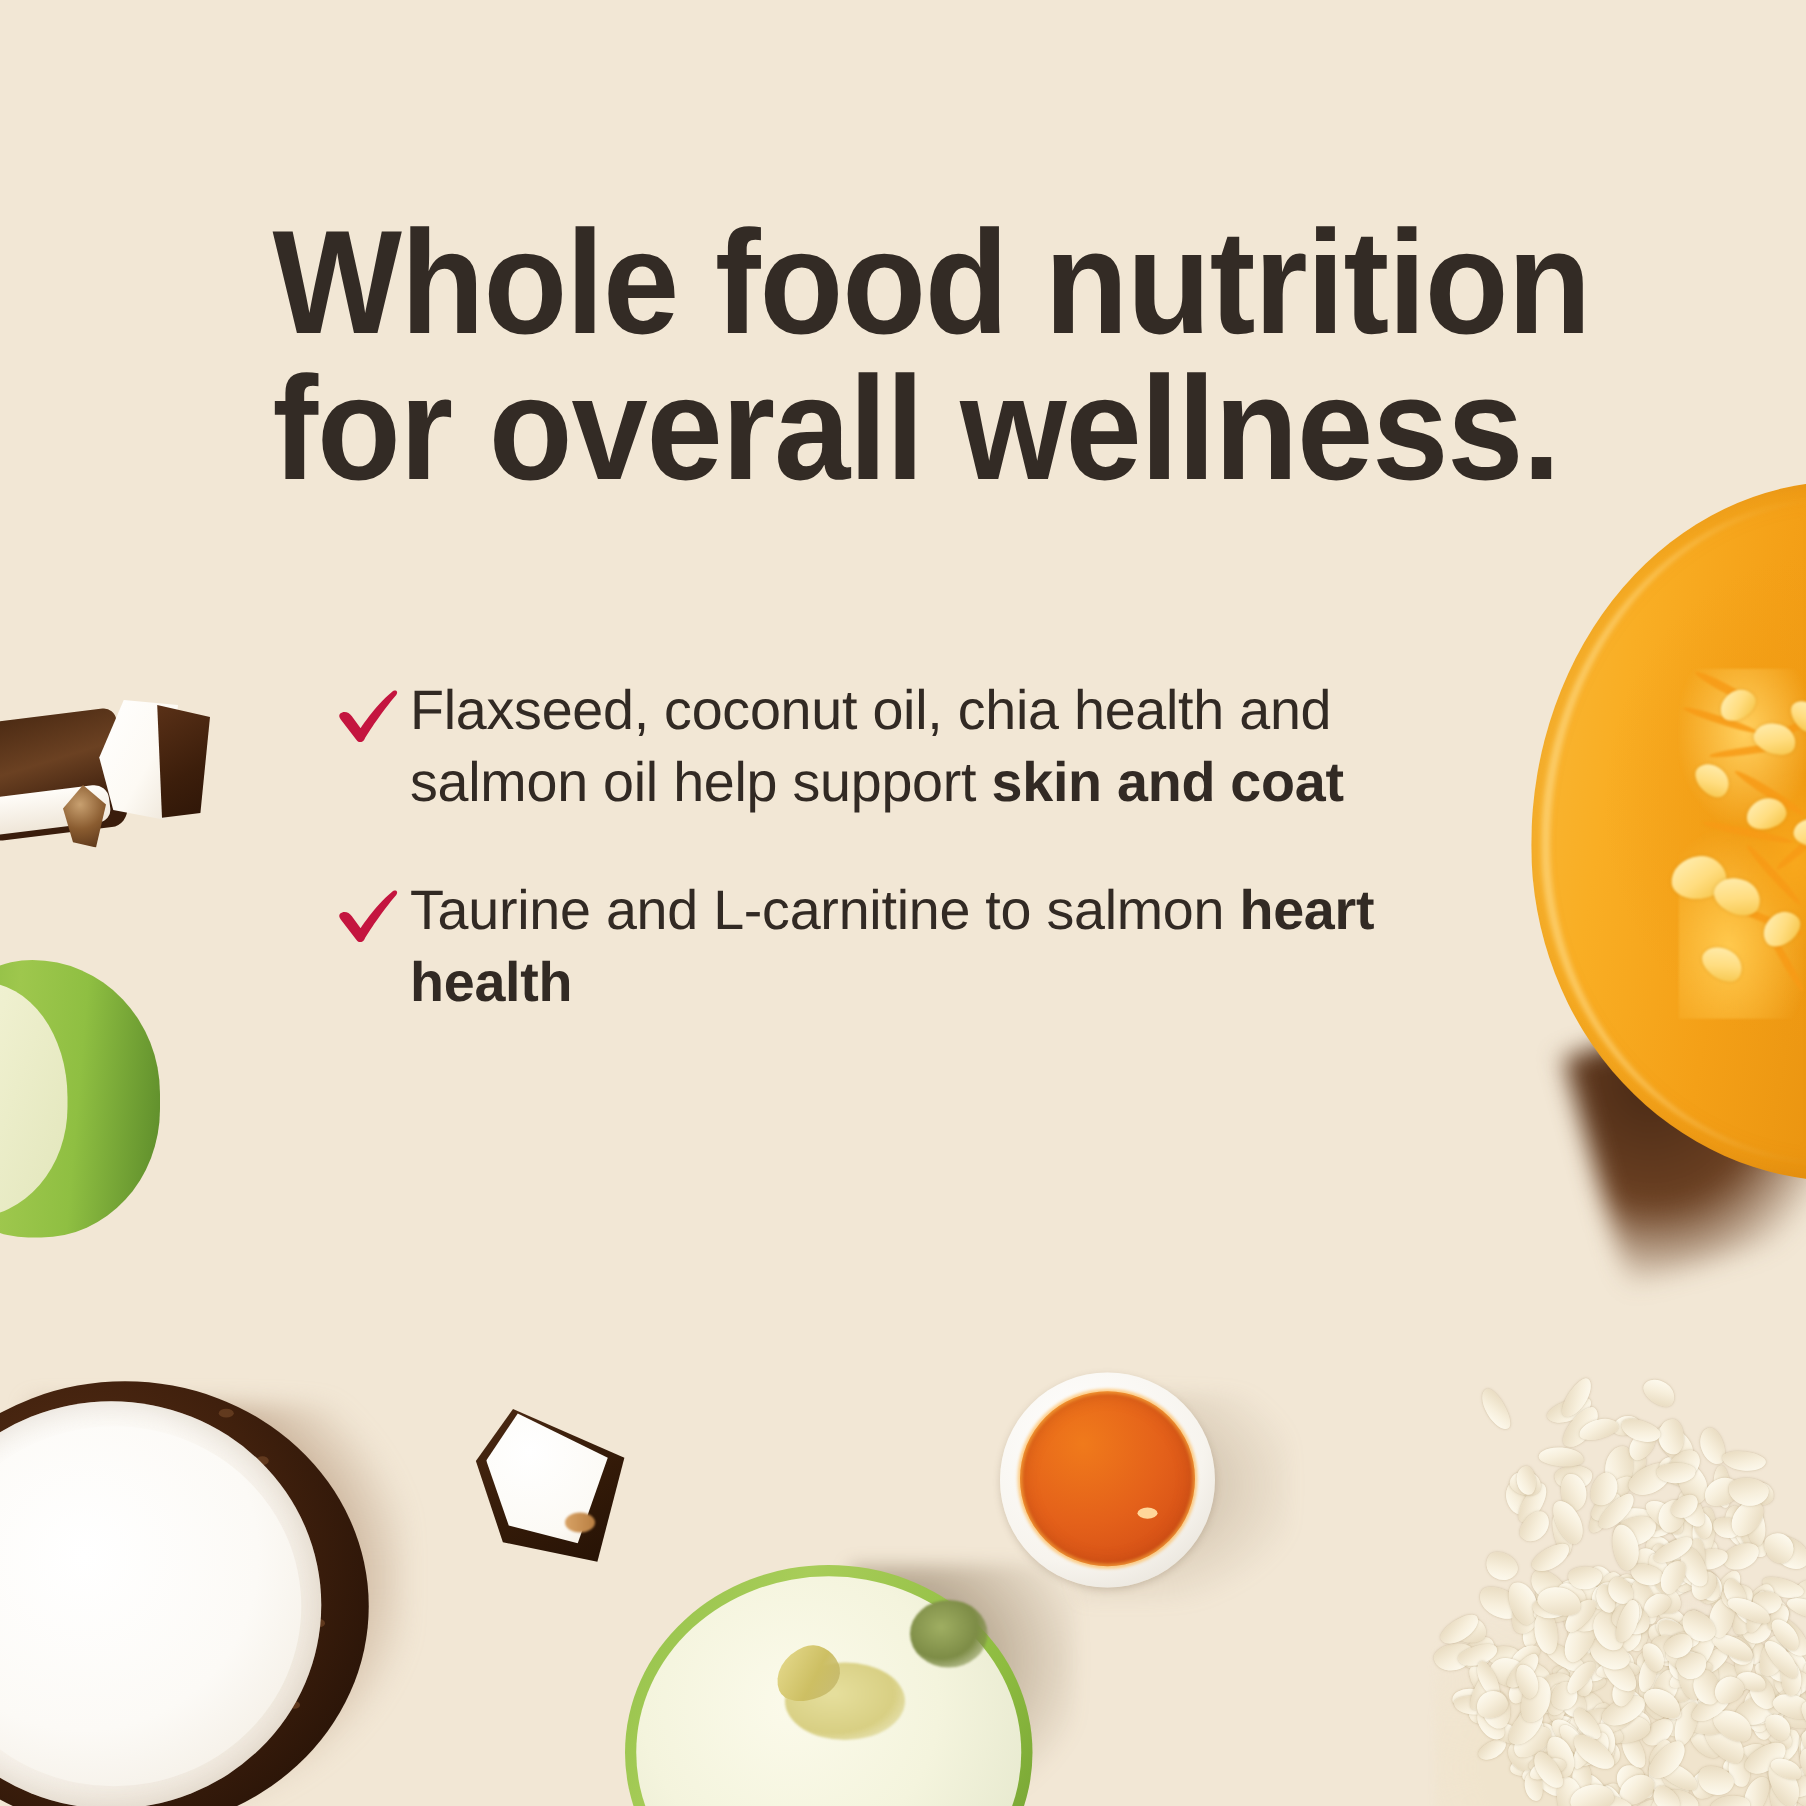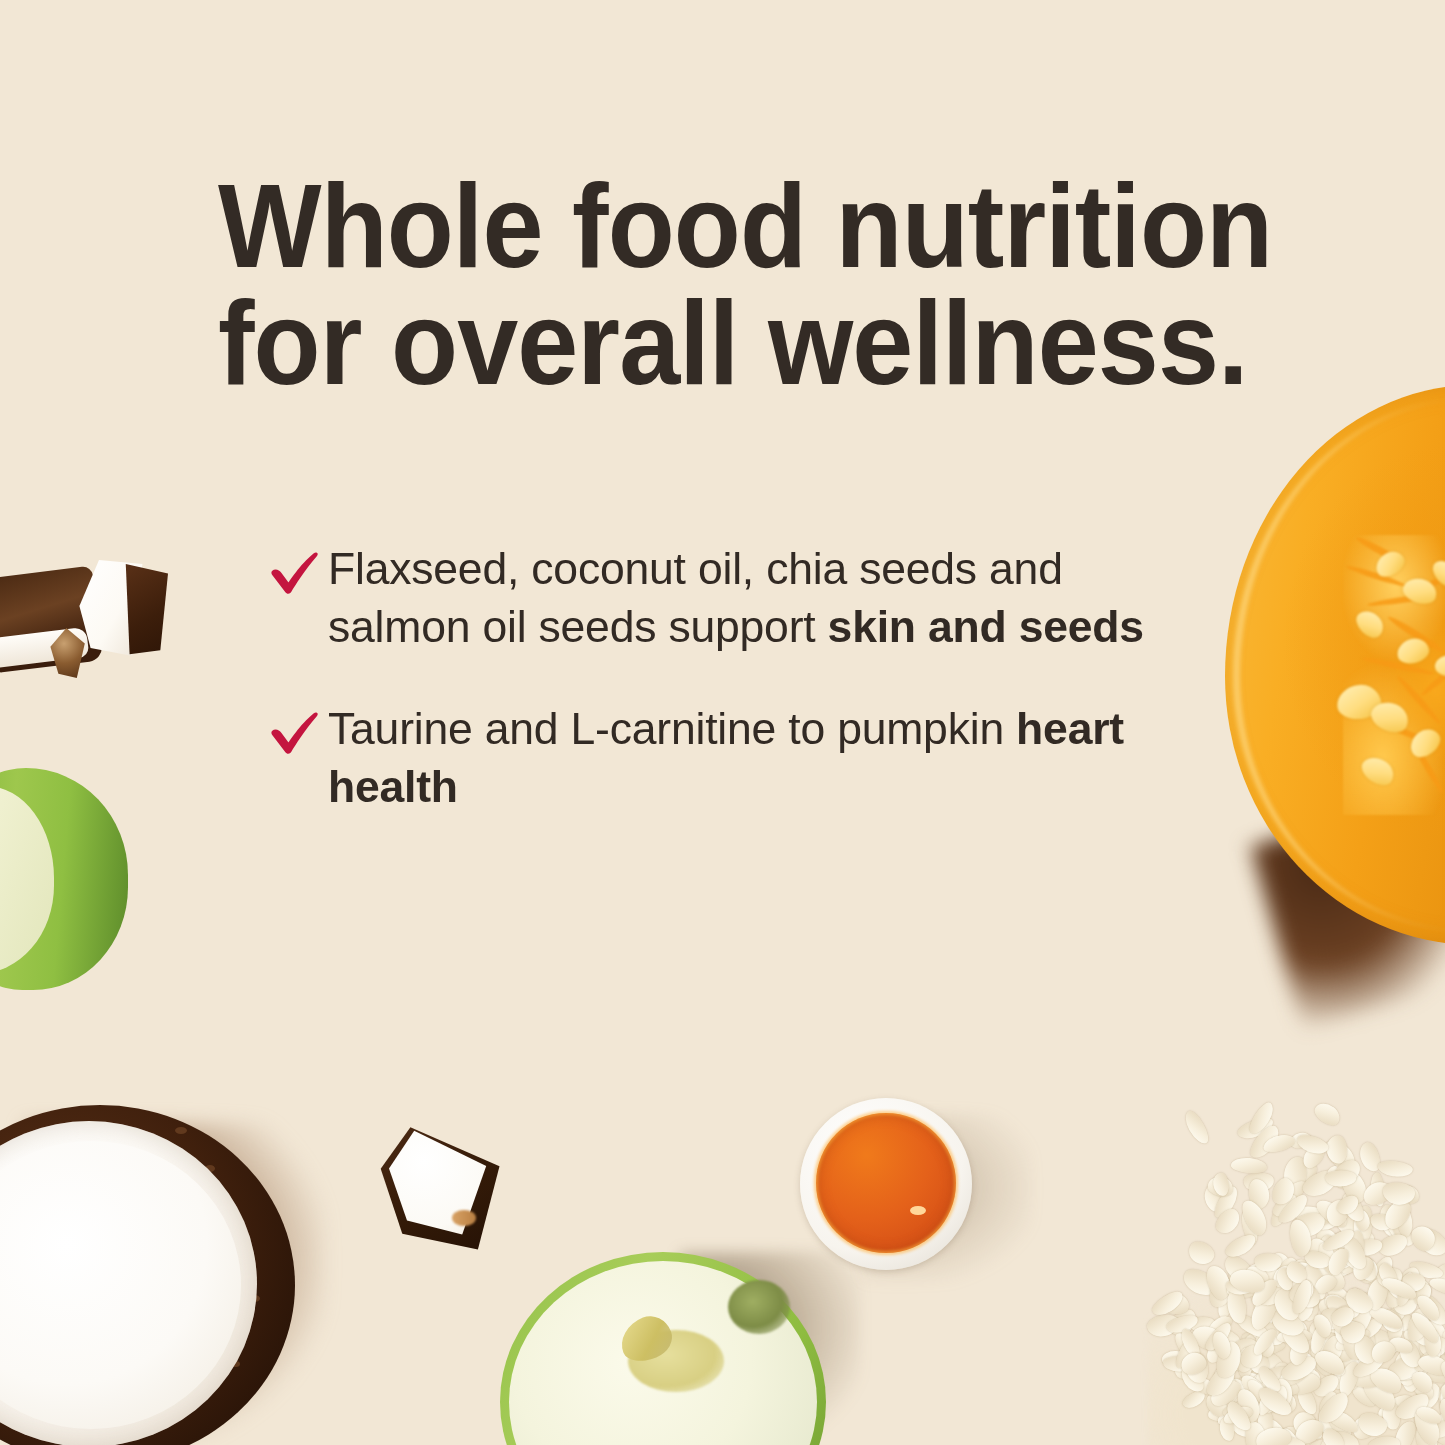--- a/index.html
+++ b/index.html
@@ -766,27 +766,27 @@
 
     <ul id="bullets" style="list-style:none">
 
 
       <li class="bullet">
         <span class="check">
           <svg viewBox="0 0 52 48" xmlns="http://www.w3.org/2000/svg" aria-hidden="true">
             <path d="M4 23 C7 20.5 11 21.5 13.5 25 L20.5 34.5 C20.5 34.5 32 16.5 45.5 5.5 C48.5 3.2 51 5.2 49 8 C37 22 27 37.5 23.5 43.5 C21.8 46.3 19 46.4 17.2 43.9 L4.6 27.6 C3.2 25.8 3 24.2 4 23 Z" fill="#C4153F"></path>
           </svg>
         </span>
-        <span class="btext"><span>Flaxseed, coconut oil, chia seeds and salmon oil seeds support </span><b>skin and seeds</b></span>
+        <span class="btext"><span>Flaxseed, coconut oil, chia health and salmon oil help support </span><b>skin and coat</b></span>
       </li>
 
       <li class="bullet">
         <span class="check">
           <svg viewBox="0 0 52 48" xmlns="http://www.w3.org/2000/svg" aria-hidden="true">
             <path d="M4 23 C7 20.5 11 21.5 13.5 25 L20.5 34.5 C20.5 34.5 32 16.5 45.5 5.5 C48.5 3.2 51 5.2 49 8 C37 22 27 37.5 23.5 43.5 C21.8 46.3 19 46.4 17.2 43.9 L4.6 27.6 C3.2 25.8 3 24.2 4 23 Z" fill="#C4153F"></path>
           </svg>
         </span>
-        <span class="btext"><span>Taurine and L-carnitine to pumpkin </span><b>heart health</b></span>
+        <span class="btext"><span>Taurine and L-carnitine to salmon </span><b>heart health</b></span>
       </li>
 
     </ul>
   </div>
 </div>
 
 </body></html>

